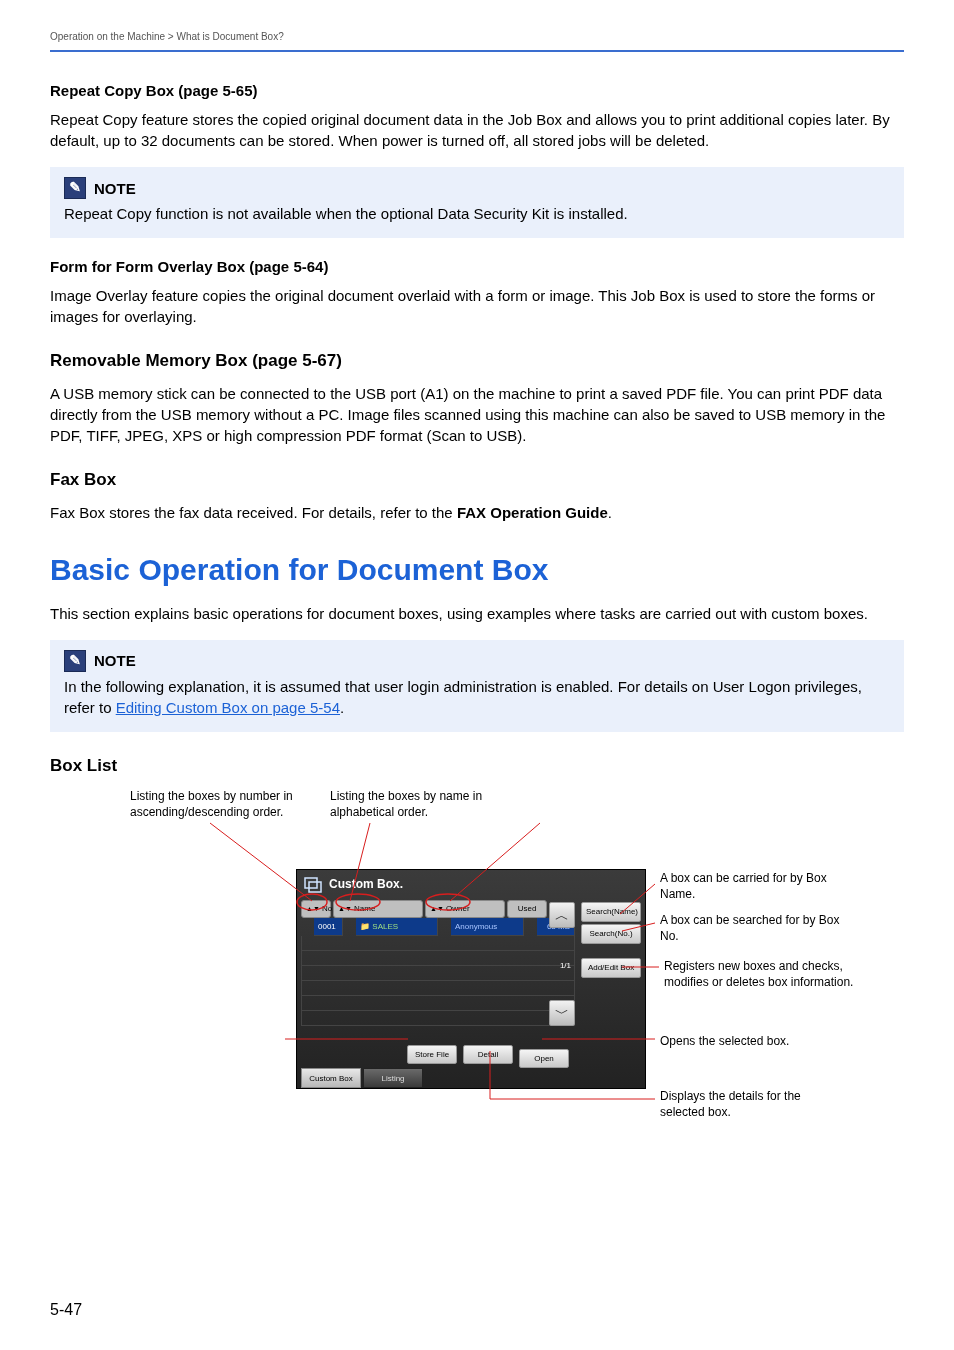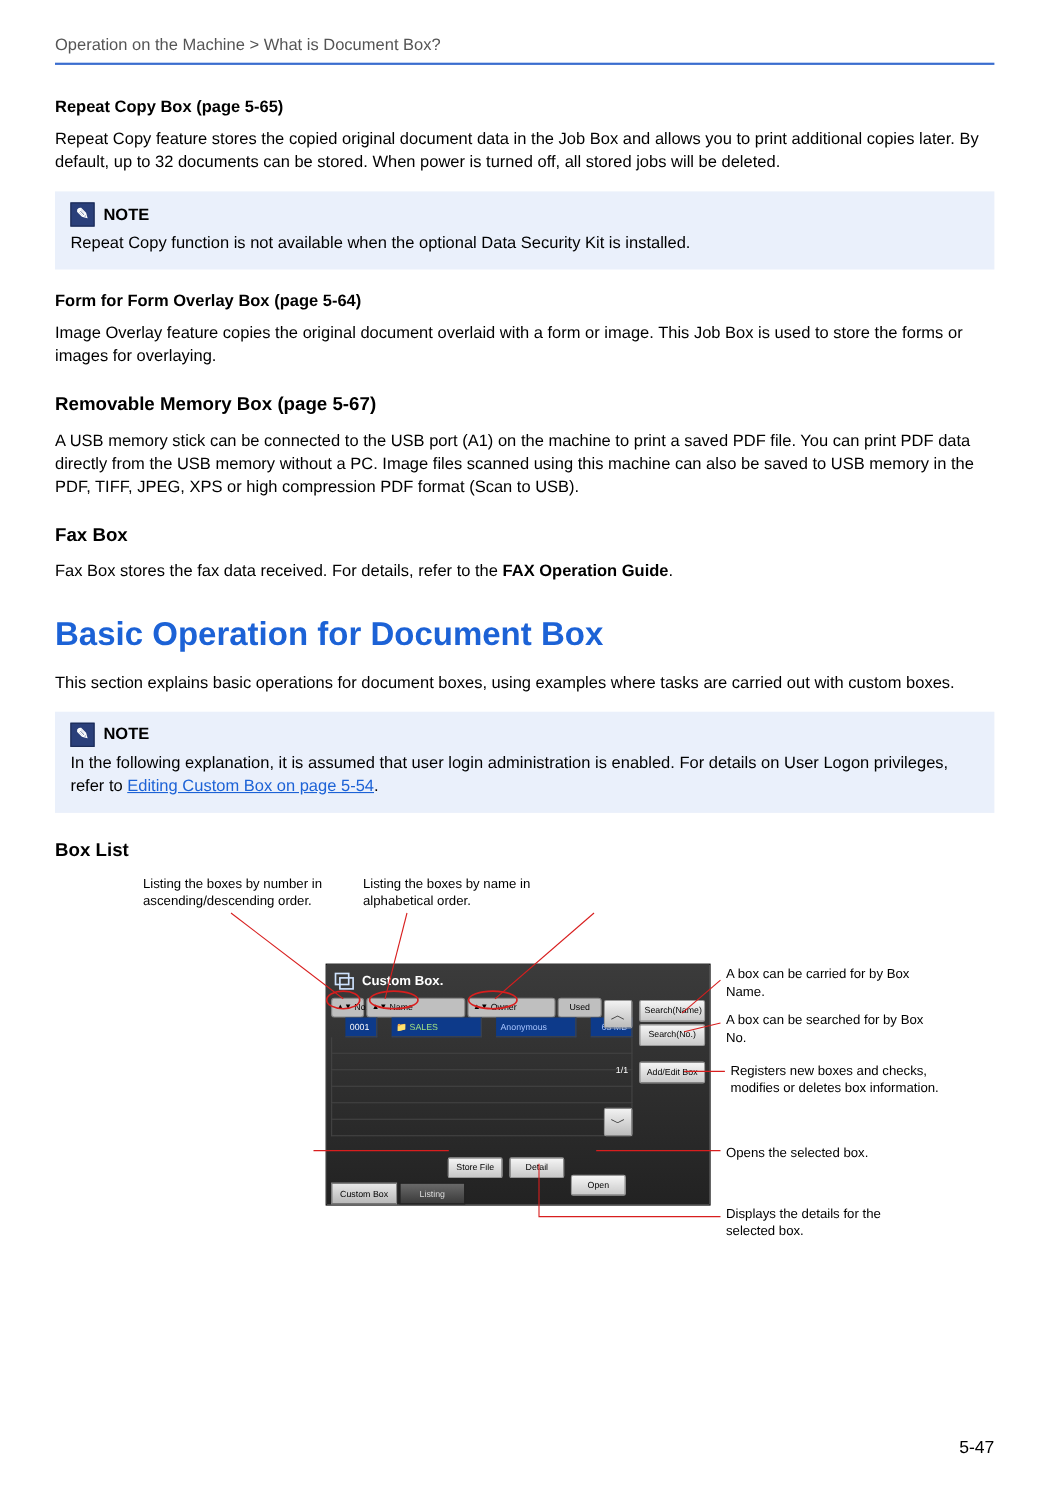--- a/index.html
+++ b/index.html
@@ -7,21 +7,21 @@
     font-family: Arial, Helvetica, sans-serif;
     color: #000;
     background: #fff;
     width: 954px;
     padding: 30px 50px 40px 50px;
     font-size: 15px;
     line-height: 1.4;
   }
   .breadcrumb {
     color: #555;
-    font-size: 15px;
+    font-size: 10px;
     padding-bottom: 6px;
     border-bottom: 2px solid #3a6dcf;
     margin-bottom: 28px;
   }
   .sub-h { font-weight: bold; font-size: 15px; margin-bottom: 8px; }
   p { margin-bottom: 14px; }
   .note {
     background: #eaf0fb;
     padding: 10px 14px 14px 14px;
     margin: 16px 0 18px 0;
@@ -76,21 +76,21 @@
     border:1px solid #999; border-radius:2px; color:#333;
     display:flex; align-items:center; justify-content:center; font-size:14px;
   }
   .tab {
     position:absolute; bottom:0; height:20px; background:linear-gradient(#e8e8e8,#b8b8b8); color:#000;
     border:1px solid #888; font-size:8px; display:flex; align-items:center; justify-content:center;
   }
   .tab.dark { background:linear-gradient(#6a6a6a,#3a3a3a); color:#ddd; border-color:#222; }
   .page-count { position:absolute; font-size:8px; color:#fff;margin-left:10px; }
   svg.connector { position:absolute; top:0; left:0; pointer-events:none; }
-  .page-num { text-align:right; margin-top:140px; font-size:16px; }
+  .page-num { text-align:left; margin-top:140px; font-size:16px; }
 </style>
 </head>
 <body>
 
 <div class="breadcrumb">Operation on the Machine &gt; What is Document Box?</div>
 
 <div class="sub-h">Repeat Copy Box (page 5-65)</div>
 <p>Repeat Copy feature stores the copied original document data in the Job Box and allows you to print additional copies later. By default, up to 32 documents can be stored. When power is turned off, all stored jobs will be deleted.</p>
 
 <div class="note">
@@ -174,21 +174,21 @@
     <div class="arrow-btn" style="right:70px; top:32px;">︿</div>
     <div class="arrow-btn" style="right:70px; top:130px;">﹀</div>
     <div class="page-count" style="right:74px; top:90px;">1/1</div>
 
     <div class="btn side-btn" style="right:4px; top:32px;">Search(Name)</div>
     <div class="btn side-btn" style="right:4px; top:54px;">Search(No.)</div>
     <div class="btn side-btn" style="right:4px; top:88px;">Add/Edit Box</div>
 
     <div class="btn" style="left:110px; bottom:24px; width:50px;">Store File</div>
     <div class="btn" style="left:166px; bottom:24px; width:50px;">Detail</div>
-    <div class="btn" style="left:222px; bottom:8px; width:50px;">Open</div>
+    <div class="btn" style="left:222px; bottom:20px; width:50px;">Open</div>
 
     <div class="tab" style="left:4px; width:60px;">Custom Box</div>
     <div class="tab dark" style="left:66px; width:60px;">Listing</div>
   </div>
 
   <svg class="connector" width="860" height="370">
 
     <line x1="160" y1="34" x2="262" y2="112" stroke="#d81e1e" stroke-width="1"></line>
     <line x1="320" y1="34" x2="300" y2="112" stroke="#d81e1e" stroke-width="1"></line>
     <line x1="490" y1="34" x2="400" y2="112" stroke="#d81e1e" stroke-width="1"></line>

